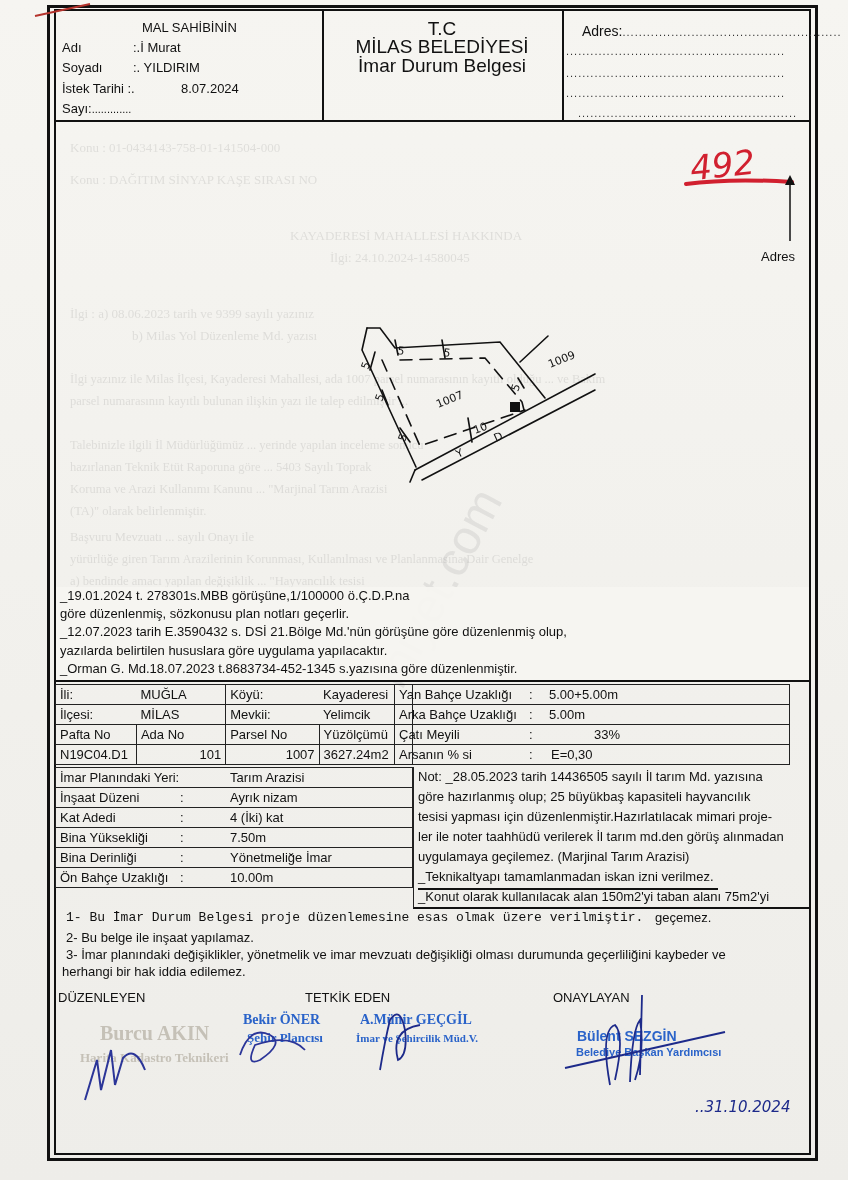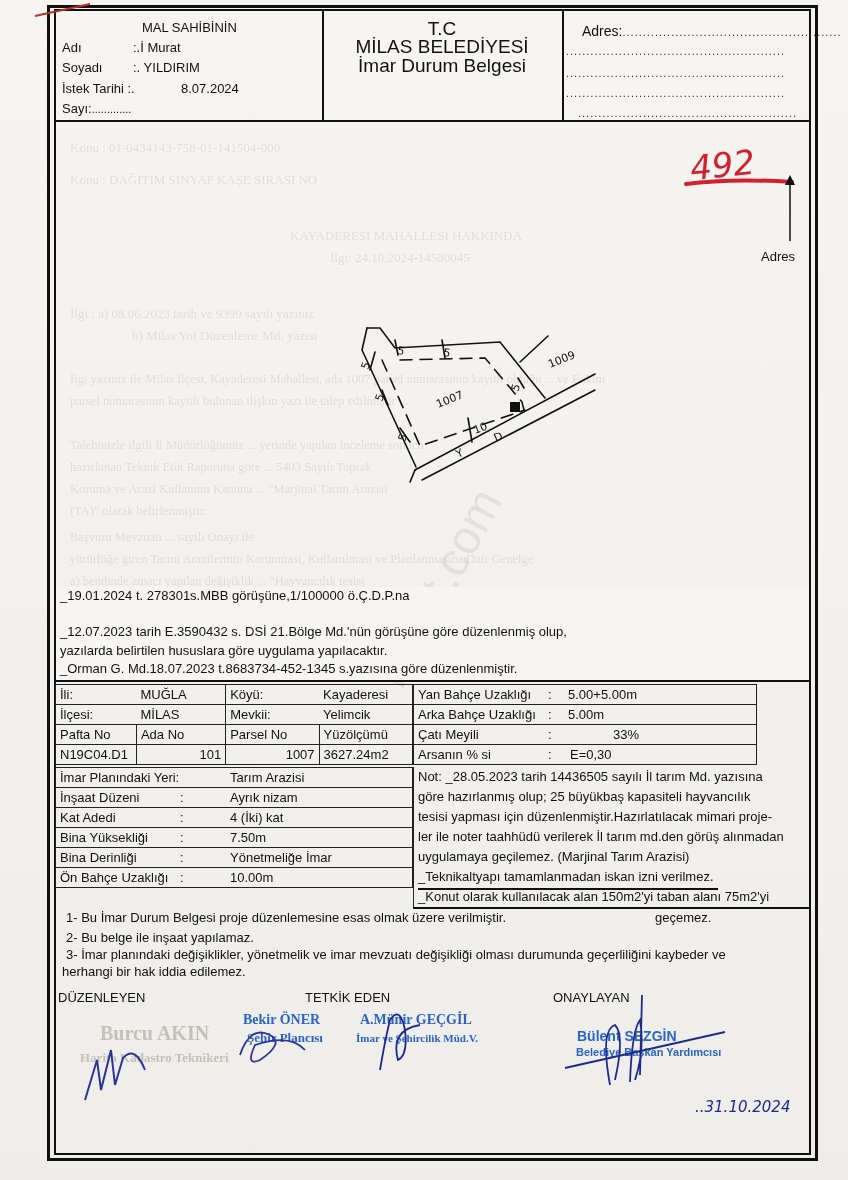--- a/index.html
+++ b/index.html
@@ -132,20 +132,21 @@
       <text x="158" y="148" transform="rotate(-25 158 148)">Y</text>
       <text x="196" y="132" transform="rotate(-25 196 132)">D</text>
       <text x="138" y="98" transform="rotate(-22 138 98)">1007</text>
       <text x="250" y="58" transform="rotate(-22 250 58)">1009</text>
     </g>
     <rect x="210" y="92" width="10" height="10" fill="#111"></rect>
   </svg>
 
   <div class="abs" style="left:56px;top:587px;width:753px;border-bottom:2px solid #111;height:93px;background:rgba(246,245,241,0.92);">
     <div class="note-line" style="position:absolute;left:4px;top:0px;line-height:18px;">_19.01.2024 t. 278301s.MBB görüşüne,1/100000 ö.Ç.D.P.na</div>
+    <div class="note-line" style="position:absolute;left:4px;top:18px;line-height:18px;">göre düzenlenmiş, sözkonusu plan notları geçerlir.</div>
     <div class="note-line" style="position:absolute;left:4px;top:36px;line-height:18px;">_12.07.2023 tarih E.3590432 s. DSİ 21.Bölge Md.'nün görüşüne göre düzenlenmiş olup,</div>
     <div class="note-line" style="position:absolute;left:4px;top:55px;line-height:18px;">yazılarda belirtilen hususlara göre uygulama yapılacaktır.</div>
     <div class="note-line" style="position:absolute;left:4px;top:73px;line-height:18px;">_Orman G. Md.18.07.2023 t.8683734-452-1345 s.yazısına göre düzenlenmiştir.</div>
   </div>
 
   <table class="grid" style="left:55px;top:684px;width:358px;">
     <colgroup>
         <col style="width:78px">
         <col style="width:86px">
         <col style="width:90px">
@@ -172,21 +173,21 @@
     </tr>
     <tr>
       <td>N19C04.D1</td>
       <td style="text-align:right">101</td>
       <td style="text-align:right">1007</td>
       <td>3627.24m2</td>
     </tr>
   </tbody>
     </table>
 
-  <table class="grid" style="left:413px;top:684px;width:344px;">
+  <table class="grid" style="left:394px;top:684px;width:396px;">
     <tbody>
         <tr>
       <td><span style="display:inline-block;width:130px">Yan Bahçe Uzaklığı</span><span style="display:inline-block;width:20px">:</span><span>5.00+5.00m</span></td>
     </tr>
     <tr>
       <td><span style="display:inline-block;width:130px">Arka Bahçe Uzaklığı</span><span style="display:inline-block;width:20px">:</span><span>5.00m</span></td>
     </tr>
     <tr>
       <td><span style="display:inline-block;width:130px">Çatı Meyili</span><span style="display:inline-block;width:65px">:</span><span>33%</span></td>
     </tr>
@@ -222,21 +223,21 @@
   <div class="abs" style="left:413px;top:767px;width:396px;height:140px;border-left:1.5px solid #222;border-bottom:2px solid #111;">
     <div class="note-line" style="position:absolute;left:4px;top:0px;">Not: _28.05.2023 tarih 14436505 sayılı İl tarım Md. yazısına</div>
     <div class="note-line" style="position:absolute;left:4px;top:20px;">göre hazırlanmış olup; 25 büyükbaş kapasiteli hayvancılık</div>
     <div class="note-line" style="position:absolute;left:4px;top:40px;">tesisi yapması için düzenlenmiştir.Hazırlatılacak mimari proje-</div>
     <div class="note-line" style="position:absolute;left:4px;top:60px;">ler ile noter taahhüdü verilerek İl tarım md.den görüş alınmadan</div>
     <div class="note-line" style="position:absolute;left:4px;top:80px;">uygulamaya geçilemez. (Marjinal Tarım Arazisi)</div>
     <div class="note-line" style="position:absolute;left:4px;top:100px;border-bottom:2px solid #111;padding-right:4px;">_Teknikaltyapı tamamlanmadan iskan izni verilmez.</div>
     <div class="note-line" style="position:absolute;left:4px;top:120px;">_Konut olarak kullanılacak alan 150m2'yi taban alanı 75m2'yi</div>
   </div>
 
-  <div class="abs fs13" style="left:66px;top:910px;">1- Bu İmar Durum Belgesi proje düzenlemesine esas olmak üzere verilmiştir.</div>
+  <div class="abs fs13" style="left:66px;top:910px;font-family:Liberation Mono, monospace;">1- Bu İmar Durum Belgesi proje düzenlemesine esas olmak üzere verilmiştir.</div>
   <div class="abs fs13" style="left:655px;top:910px;">geçemez.</div>
   <div class="abs fs13" style="left:66px;top:930px;">2- Bu belge ile inşaat yapılamaz.</div>
   <div class="abs fs13" style="left:66px;top:947px;">3- İmar planındaki değişiklikler, yönetmelik ve imar mevzuatı değişikliği olması durumunda geçerliliğini kaybeder ve</div>
   <div class="abs fs13" style="left:62px;top:964px;">herhangi bir hak iddia edilemez.</div>
 
   <div class="abs fs13" style="left:58px;top:990px;">DÜZENLEYEN</div>
   <div class="abs fs13" style="left:305px;top:990px;">TETKİK EDEN</div>
   <div class="abs fs13" style="left:553px;top:990px;">ONAYLAYAN</div>
 
   <div class="abs gray-stamp" style="left:100px;top:1022px;font-size:20px;">Burcu AKIN</div>

